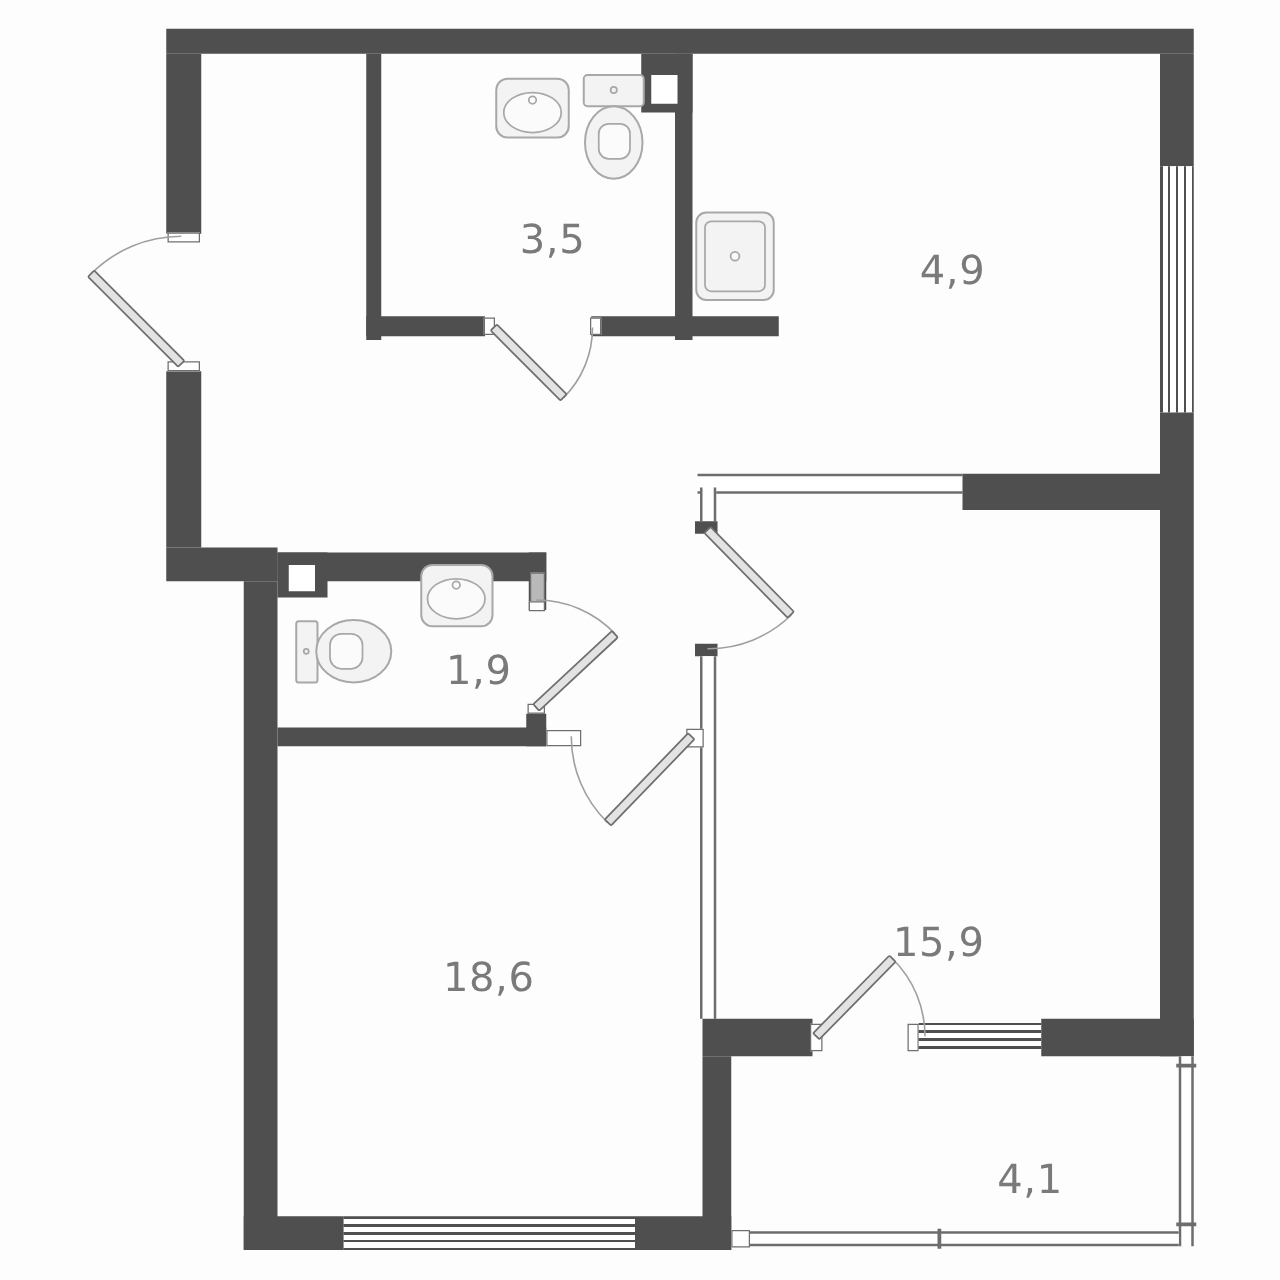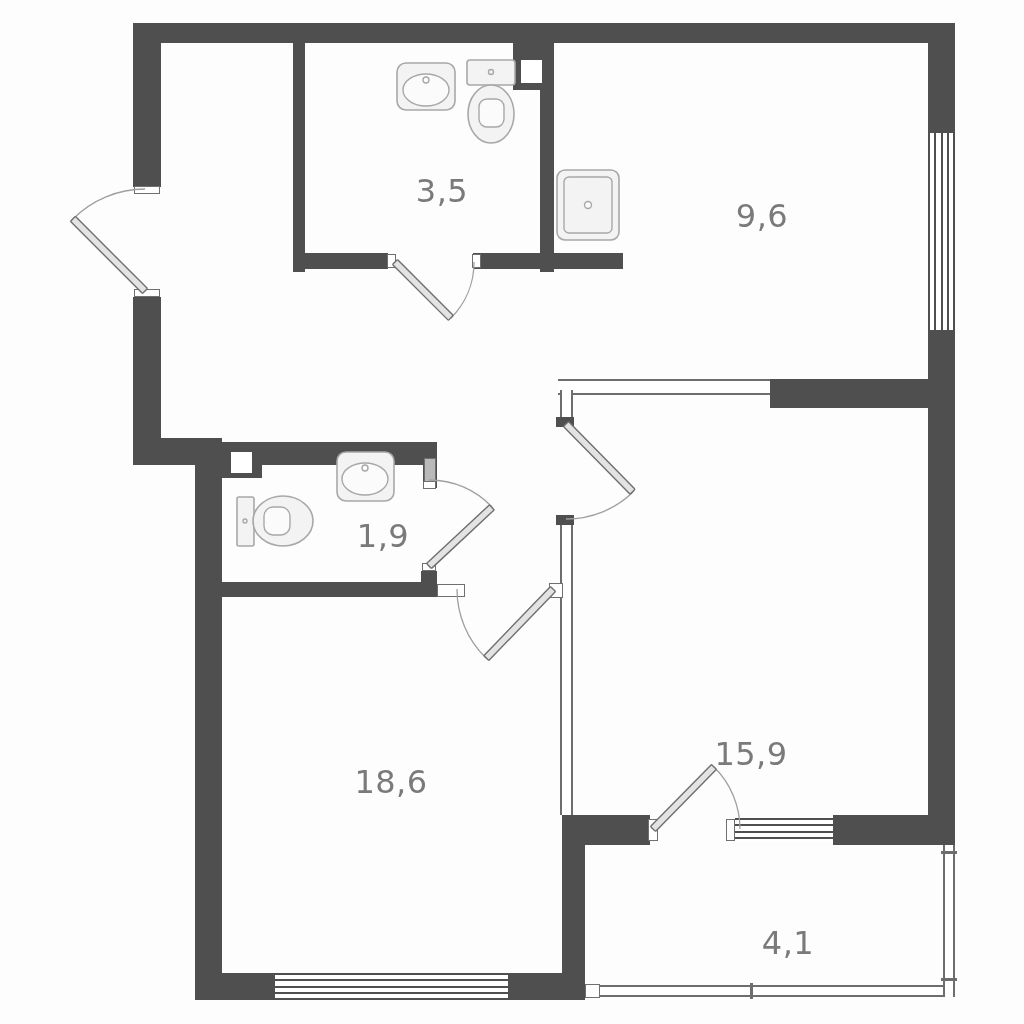--- a/index.html
+++ b/index.html
@@ -158,19 +158,19 @@
     </g>
 
     <g>
       <rect class="fx" x="337" y="452" width="57" height="49" rx="9"></rect>
       <ellipse class="fx2" cx="365" cy="479" rx="23" ry="16"></ellipse>
       <circle class="fxline" cx="365" cy="468" r="3"></circle>
     </g>
   </svg>
 
   <div class="label" style="left:442px;top:191px;">3,5</div>
-  <div class="label" style="left:762px;top:216px;">9,6</div>
+  <div class="label" style="left:762px;top:216px;">4,9</div>
   <div class="label" style="left:383px;top:536px;text-align:right;">1,9</div>
   <div class="label" style="left:391px;top:782px;">18,6</div>
   <div class="label" style="left:751px;top:754px;">15,9</div>
-  <div class="label" style="left:788px;top:943px;text-align:right;">4,1</div>
+  <div class="label" style="left:824px;top:943px;text-align:right;">4,1</div>
 
 </div>
 
 </body></html>

